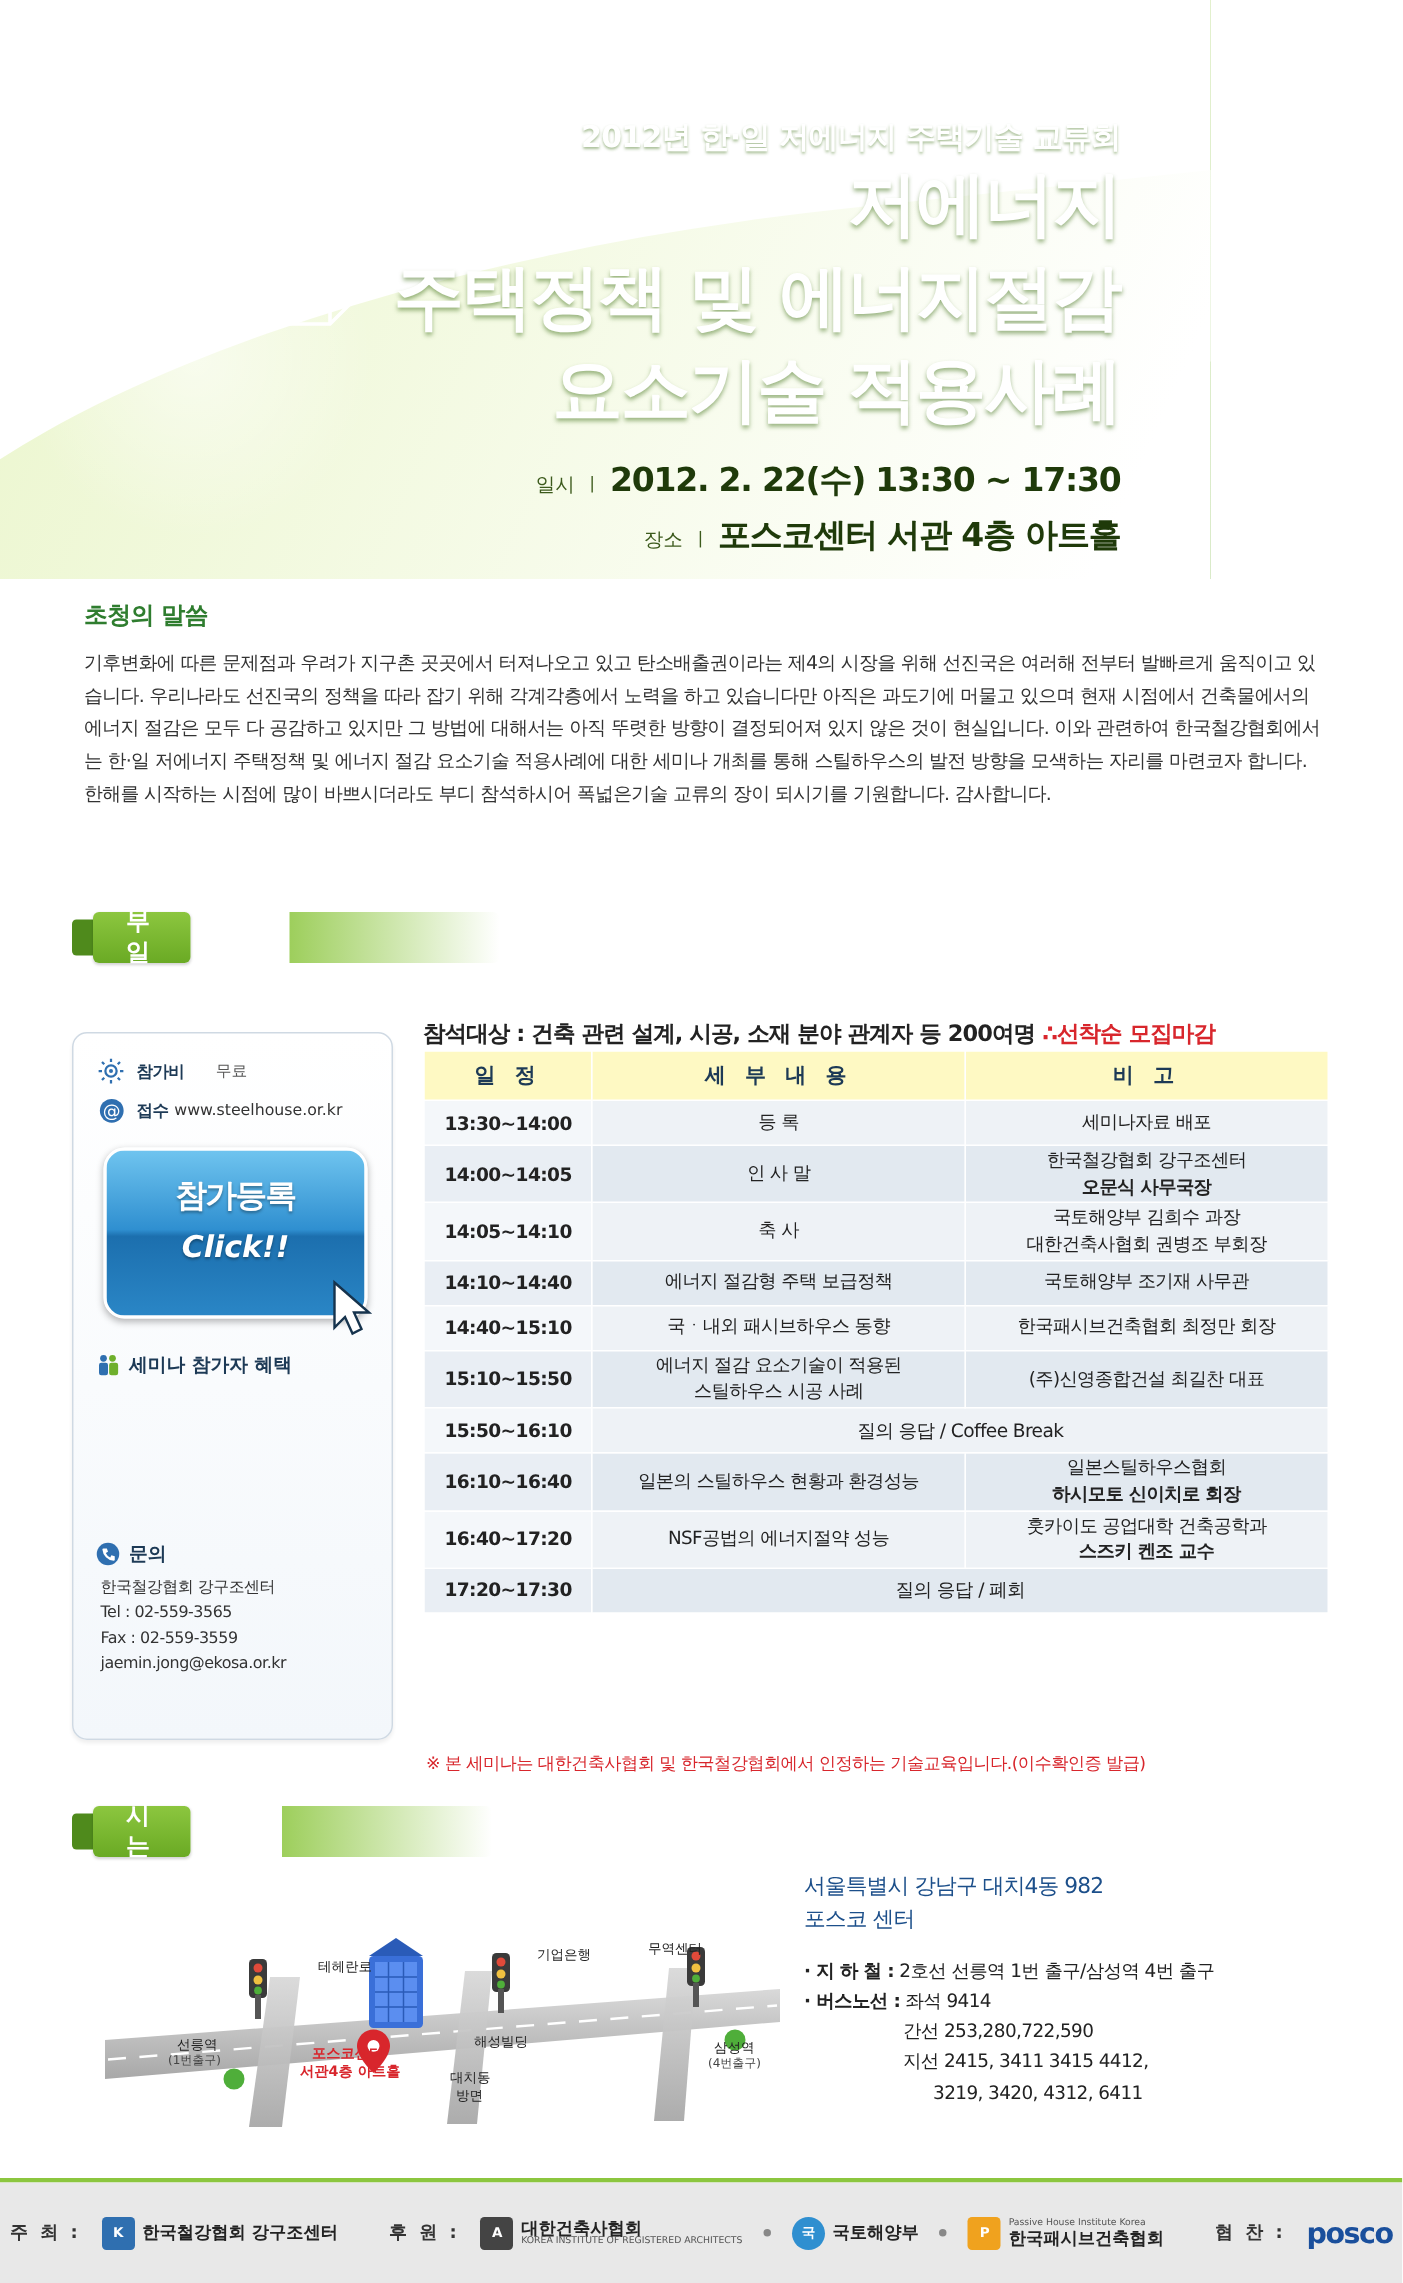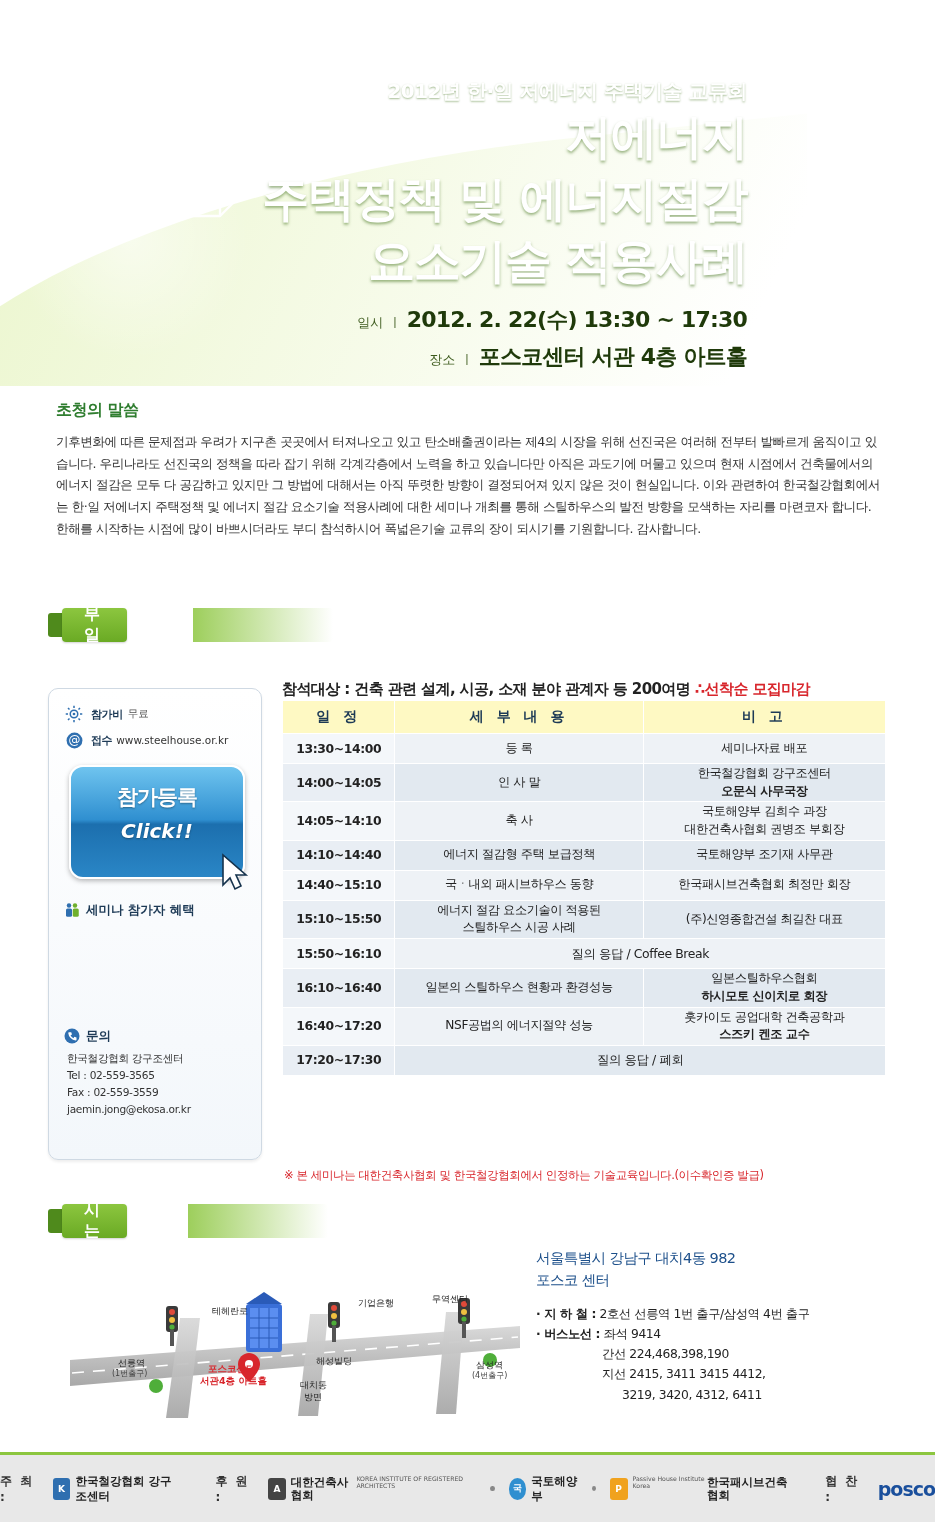--- a/index.html
+++ b/index.html
@@ -134,21 +134,21 @@
   
   .card{
     position:absolute;left:48px;top:688px;width:212px;height:470px;
     background:linear-gradient(180deg,#ffffff 0%,#f3f7fb 100%);
     border:1px solid #cfd9e3;border-radius:10px;
     box-shadow:0 2px 3px rgba(0,0,0,.07);
   }
   .card .row{display:flex;align-items:center;margin:0 0 4px 14px;}
   .card .row .ic{width:22px;height:22px;margin-right:6px;display:flex;align-items:center;justify-content:center;}
   .card .ttl{font-size:11px;font-weight:bold;color:#1d3a56;letter-spacing:-0.4px;}
-  .card .small{font-size:10.5px;color:#555;font-weight:normal;margin-left:5px;}
+  .card .small{font-size:10.5px;color:#555;font-weight:normal;margin-left:21px;}
   .card .url{font-size:10.5px;color:#333;margin-left:4px;}
 
   .regbtn{
     position:absolute;left:20px;top:76px;width:172px;height:110px;
     background:linear-gradient(180deg,#6fc4ef 0%,#2f8fd0 48%,#1c6fae 52%,#2a86c6 100%);
     border:2px solid #ffffff;border-radius:14px;
     box-shadow:0 2px 5px rgba(0,0,0,.28);
     text-align:center;
   }
   .regbtn .t1{margin-top:16px;font-size:21px;font-weight:bold;color:#fff;text-shadow:0 1px 2px rgba(0,0,0,.35);letter-spacing:-1px;}
@@ -179,21 +179,21 @@
   .footsep{position:absolute;left:0;top:1452px;width:935px;height:3px;background:#8cc63f;}
   .footer{
     position:absolute;left:0;top:1455px;width:935px;height:67px;background:#e8e8e8;
     display:flex;align-items:center;justify-content:center;gap:14px;
   }
   .footer .lab{font-size:12px;font-weight:bold;color:#333;letter-spacing:2px;}
   .footer .org{display:flex;align-items:center;gap:5px;font-size:11.5px;color:#222;font-weight:bold;}
   .footer .logo-sq{width:22px;height:22px;border-radius:3px;background:#2f6fb0;display:flex;align-items:center;justify-content:center;color:#fff;font-size:9px;}
   .footer .posco{font-size:19px;font-weight:bold;color:#1a4f9c;letter-spacing:-1px;}
   .footer .dot{width:5px;height:5px;border-radius:50%;background:#888;}
-  .footer .twoline{display:flex;line-height:1.1;}
+  .footer .twoline{display:flex;flex-direction:column;line-height:1.1;}
   .footer .twoline .s{font-size:6.2px;color:#555;font-weight:normal;}
 </style>
 </head>
 <body>
 
 <div class="page">
 
   <div class="hero">
     <div class="greenband"></div>
     <div class="wave1"></div>
@@ -483,21 +483,21 @@
     <div class="a1">서울특별시 강남구 대치4동 982</div>
     <div class="a1" style="margin-bottom:12px;">포스코 센터</div>
     <div class="li">
       <b>· 지 하 철 :</b>
       <span>2호선 선릉역 1번 출구/삼성역 4번 출구</span>
     </div>
     <div class="li">
       <b>· 버스노선 :</b>
       <span>좌석 9414</span>
     </div>
-    <div class="li" style="padding-left:66px;">간선 224,468,398,190</div>
+    <div class="li" style="padding-left:66px;">간선 253,280,722,590</div>
     <div class="li" style="padding-left:66px;">지선 2415, 3411 3415 4412,</div>
     <div class="li" style="padding-left:86px;">3219, 3420, 4312, 6411</div>
   </div>
 
   <div class="footsep"></div>
   <div class="footer">
     <span class="lab">주 최 :</span>
     <span class="org">
       <span class="logo-sq">K</span>
       <span>한국철강협회 강구조센터</span>

